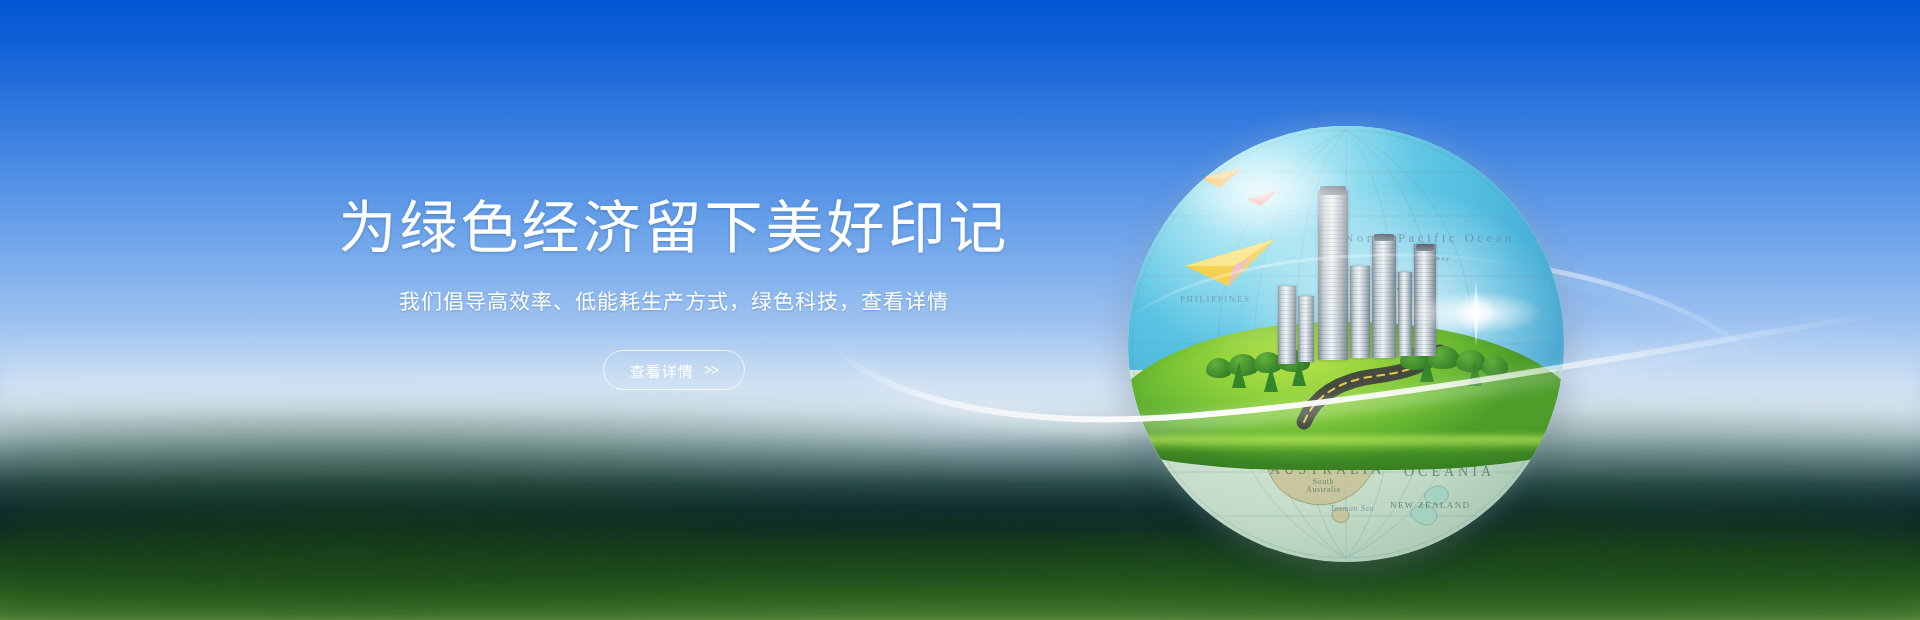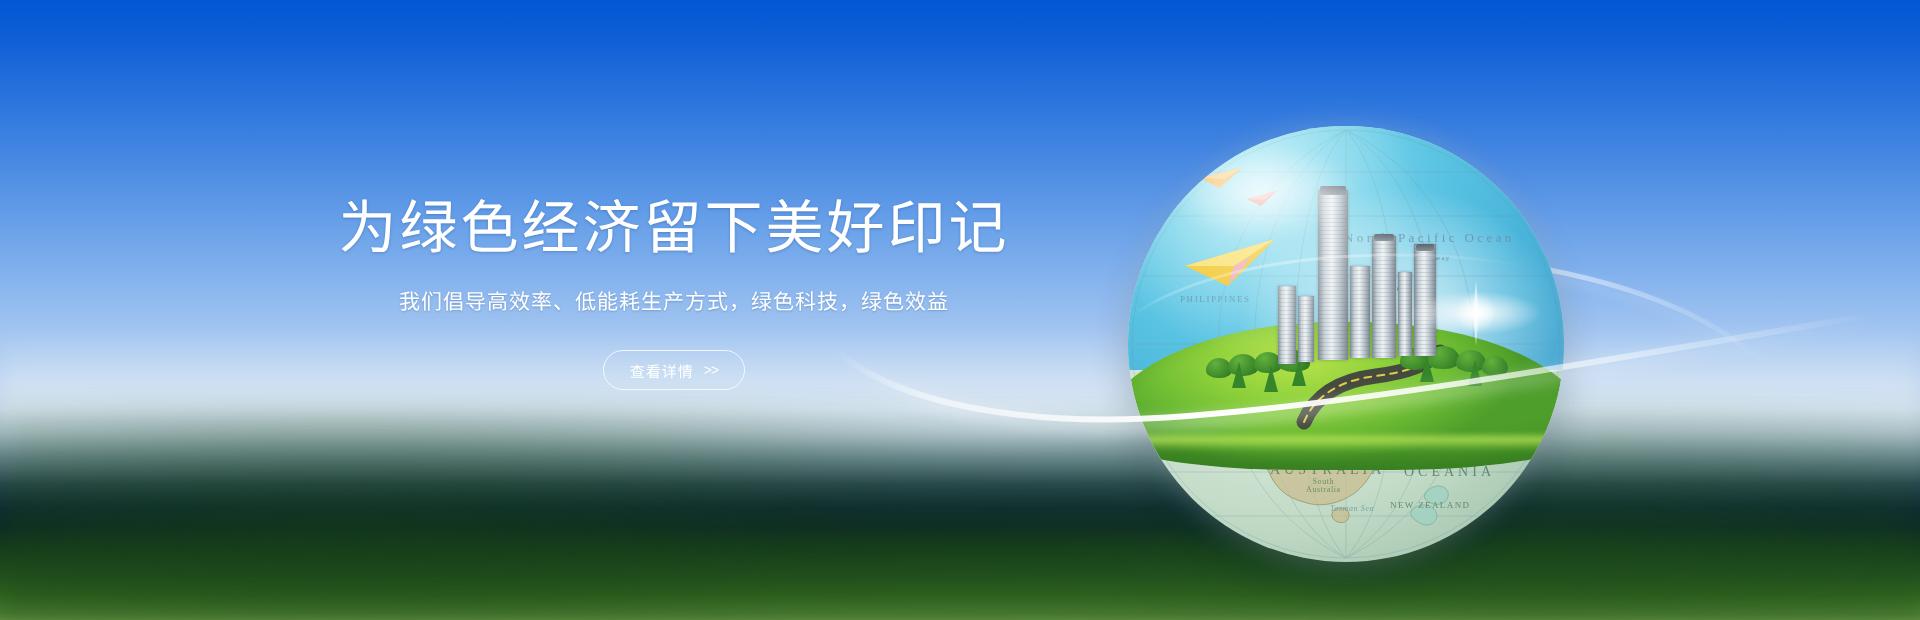--- a/index.html
+++ b/index.html
@@ -545,21 +545,21 @@
       <path d="M10,130 C 74,192 214,212 364,200 C 564,184 794,142 1054,98" fill="none" stroke="url(#ringFrontGrad)" stroke-width="18" stroke-linecap="round" opacity="0.28" style="filter:blur(6px)"></path>
       <path d="M300,96 C 386,34 560,20 700,44" fill="none" stroke="url(#ringFrontGrad)" stroke-width="3" stroke-linecap="round" opacity="0.35"></path>
     </svg>
 
   </div>
 
   <div class="copy">
 
     <h1 class="headline">为绿色经济留下美好印记</h1>
 
-    <p class="subhead">我们倡导高效率、低能耗生产方式，绿色科技，绿色效益</p>
+    <p class="subhead">我们倡导高效率、低能耗生产方式，绿色科技，查看详情</p>
 
     <div class="cta-wrap">
       <a class="cta" href="#">
         <span>查看详情</span>
         <span class="cta-arrow">&gt;&gt;</span>
       </a>
     </div>
 
   </div>
 

